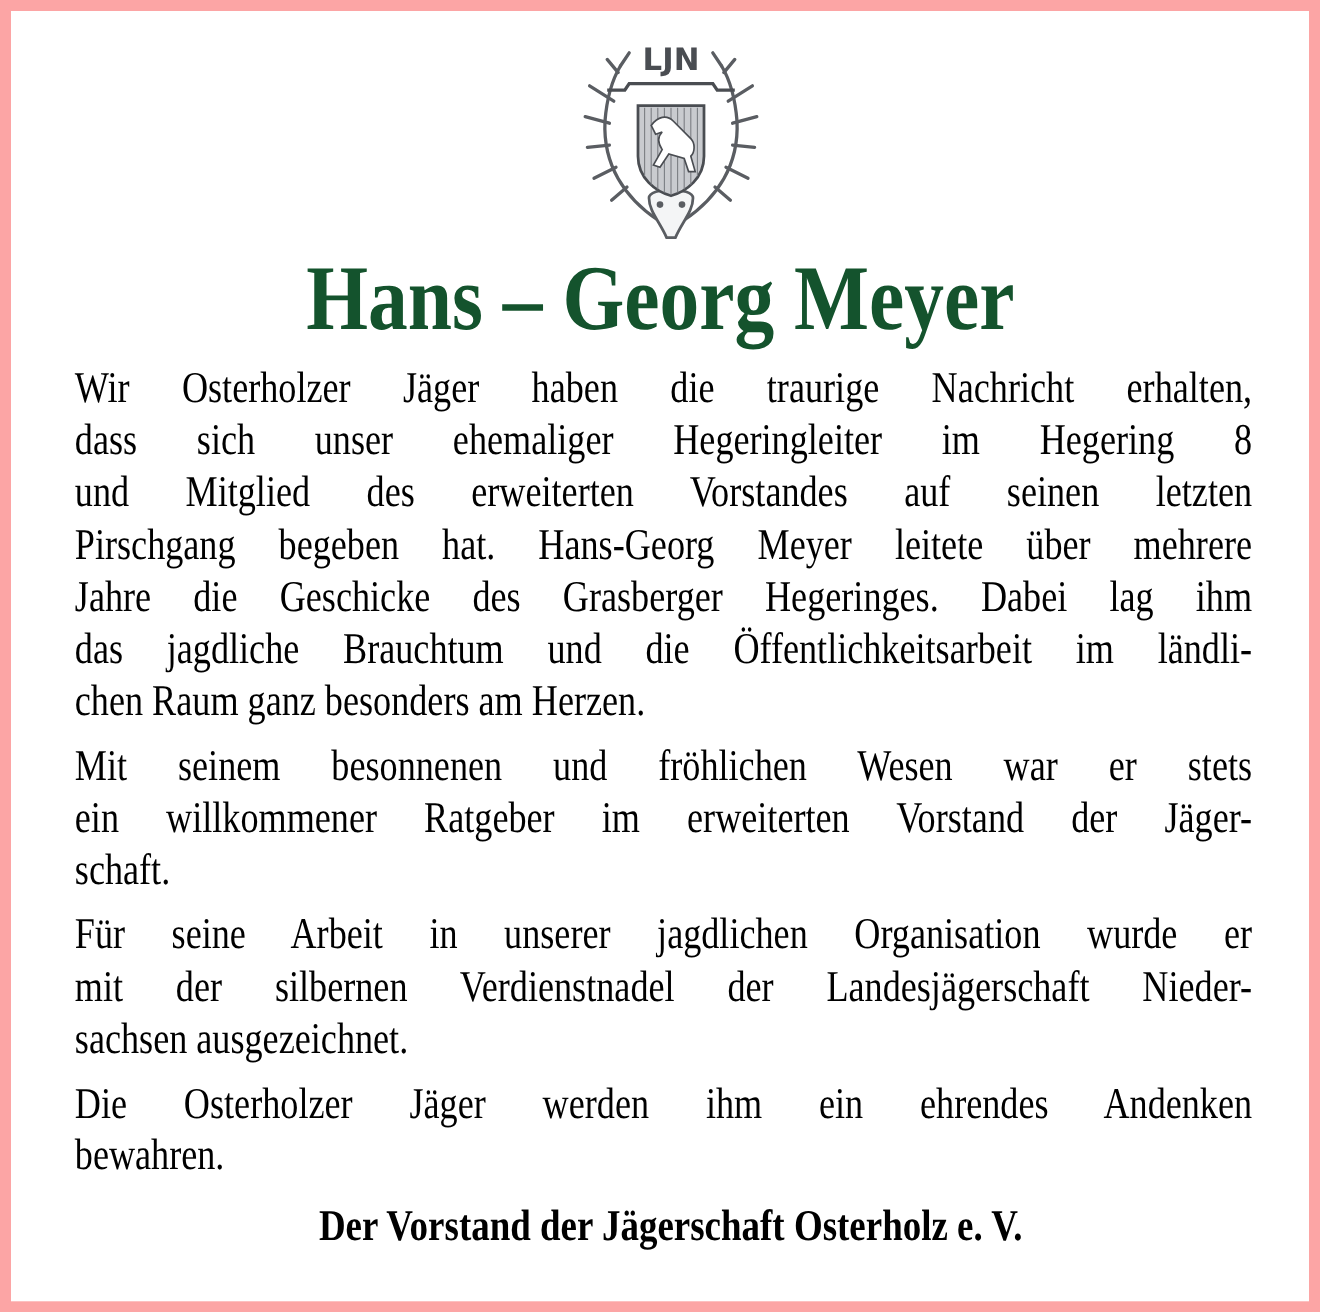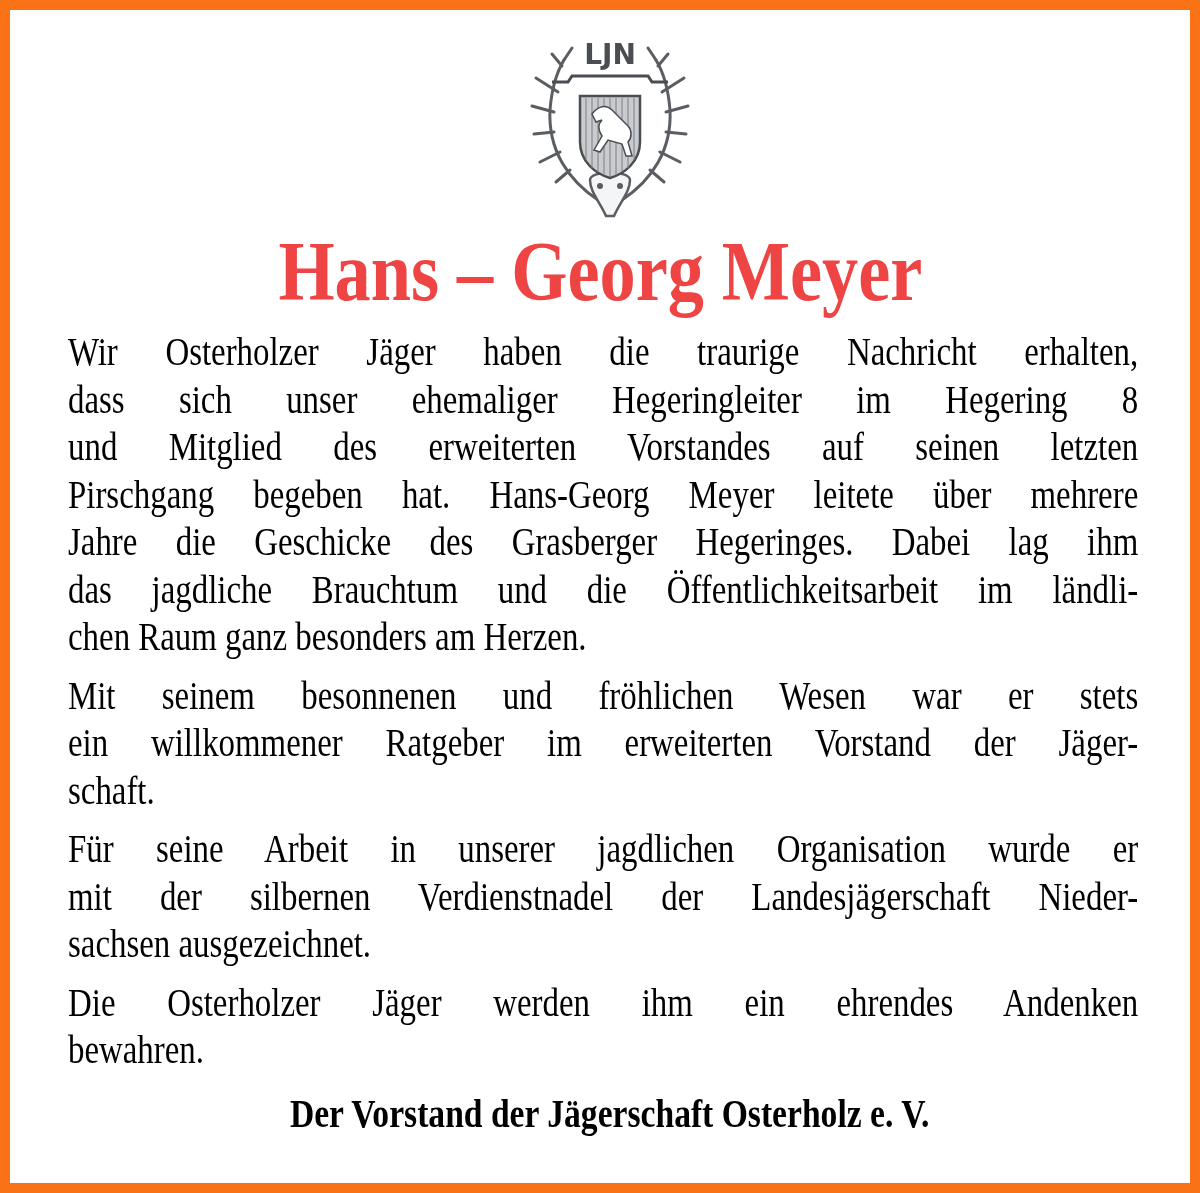--- a/index.html
+++ b/index.html
@@ -1,35 +1,35 @@
 <!DOCTYPE html>
 <html><head>
 <meta charset="utf-8">
 <style>
   html, body { margin: 0; padding: 0; background: #ffffff; }
   body { width: 1200px; height: 1193px; overflow: hidden; }
   .frame {
     position: absolute; left: 0; top: 0;
     width: 1200px; height: 1193px;
     box-sizing: border-box;
-    border: 10px solid #f97316;
+    border: 10px solid #fca5a5;
     background: #ffffff;
   }
   .logo {
     position: absolute; left: 518px; top: 20px;
     width: 164px; height: 190px;
   }
   .title {
     position: absolute; left: 0; top: 212px; width: 1180px;
     text-align: center;
     font-family: "Liberation Serif", serif;
     font-weight: bold;
     font-size: 84px;
     line-height: 100px;
-    color: #ef4444;
+    color: #14532d;
   }
   .title span { display: inline-block; transform: scaleX(0.86); transform-origin: center; letter-spacing: 0px; }
   .body {
     position: absolute; left: 58px; top: 318px;
     width: 1302px;
     transform: scaleX(0.822);
     transform-origin: left top;
     font-family: "Liberation Serif", serif;
     font-size: 40px;
     line-height: 47.5px;

